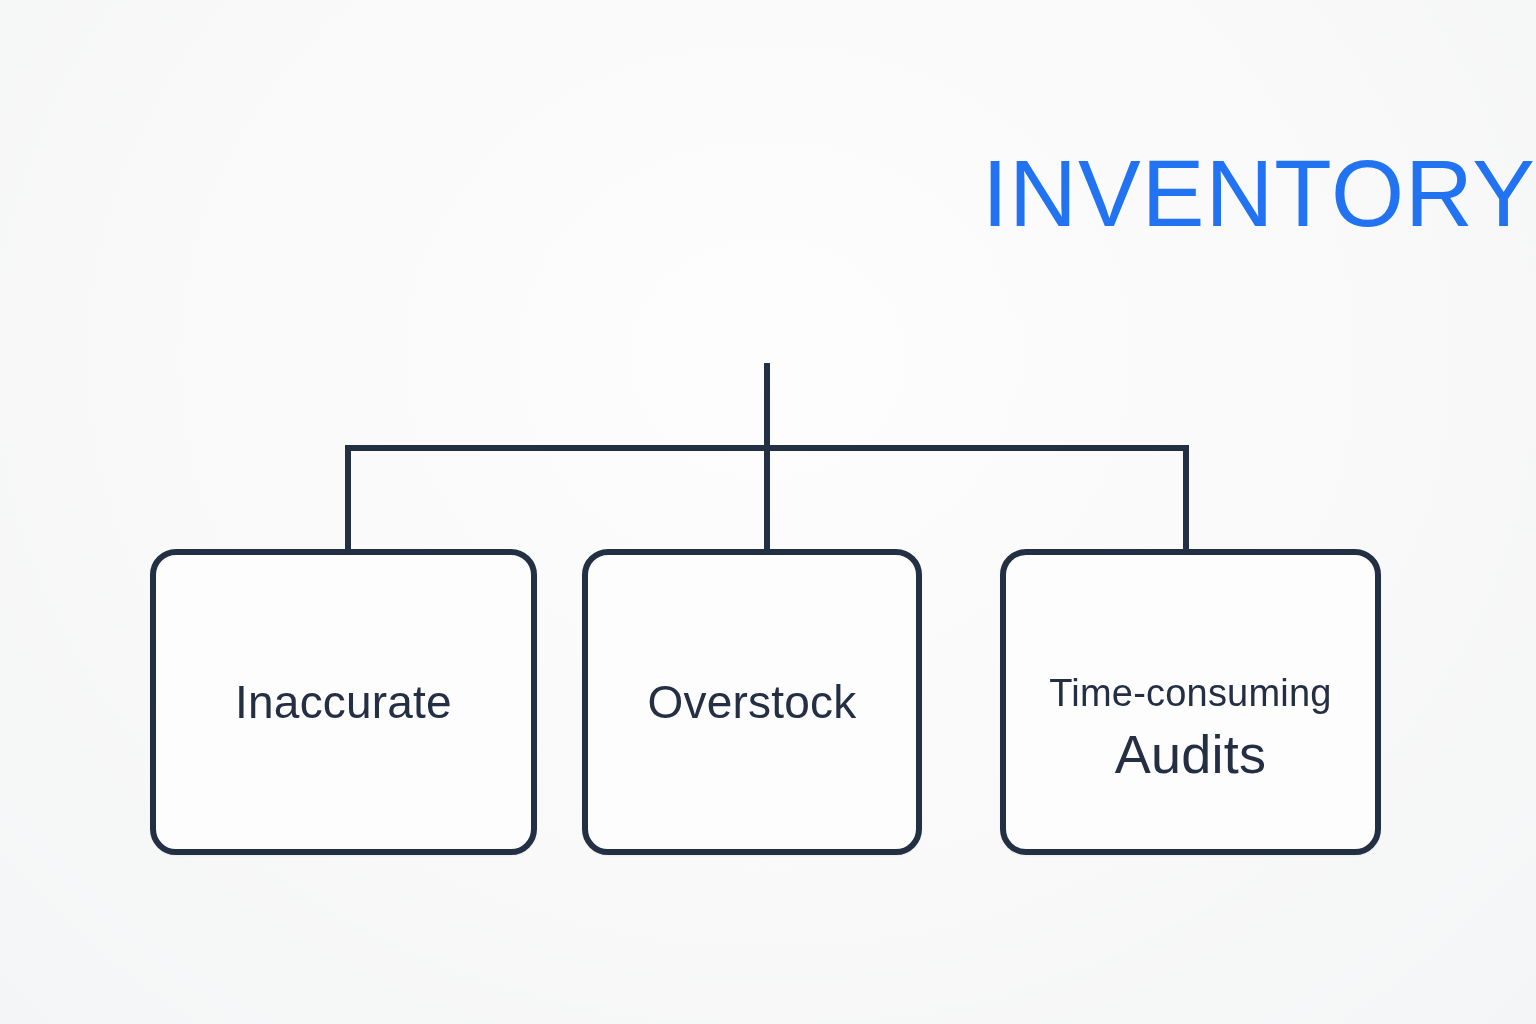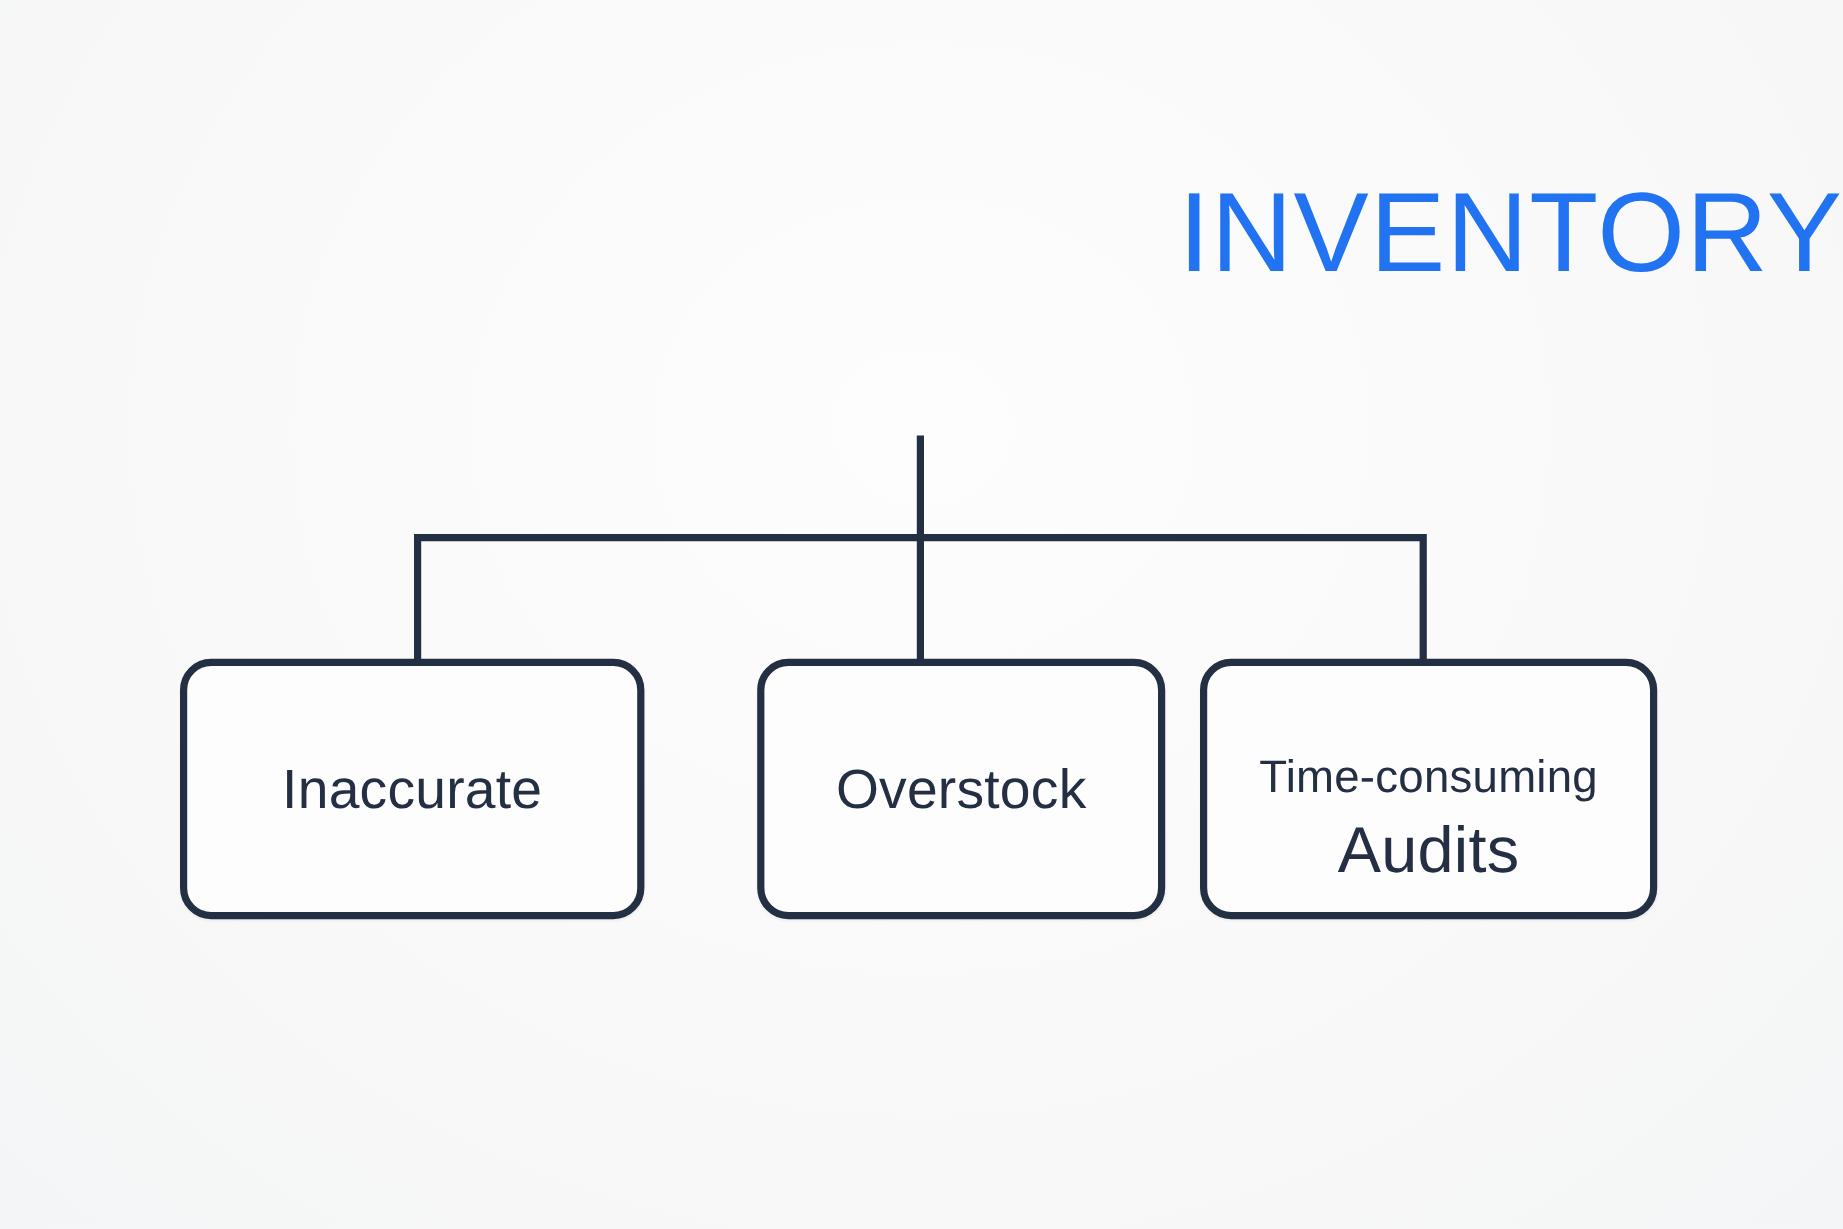--- a/index.html
+++ b/index.html
@@ -46,34 +46,34 @@
   .connectors path {
     stroke: var(--navy);
     stroke-width: 6;
     fill: none;
     stroke-linecap: butt;
     stroke-linejoin: miter;
   }
   .node {
     position: absolute;
     top: 549px;
-    height: 217px;
+    height: 306px;
     background: var(--box-fill);
     border: 6px solid var(--navy);
     border-radius: 26px;
     display: flex;
     flex-direction: column;
     align-items: center;
     justify-content: center;
     text-align: center;
     color: var(--text-navy);
     box-shadow: 0 1px 2px rgba(30,40,60,0.06);
   }
   .node-1 { left: 150px; width: 387px; }
-  .node-2 { left: 631px; width: 340px; }
+  .node-2 { left: 582px; width: 340px; }
   .node-3 { left: 1000px; width: 381px; }
   .node .l1, .node .l2 {
     display: block;
     font-size: 46px;
     line-height: 67px;
     font-weight: 500;
     letter-spacing: 0.2px;
   }
   .node-3 .l1 { font-size: 38px; line-height: 56px; margin-top: 47px; }
   .node-3 .l2 { font-size: 54px; line-height: 66px; text-align: right; }

